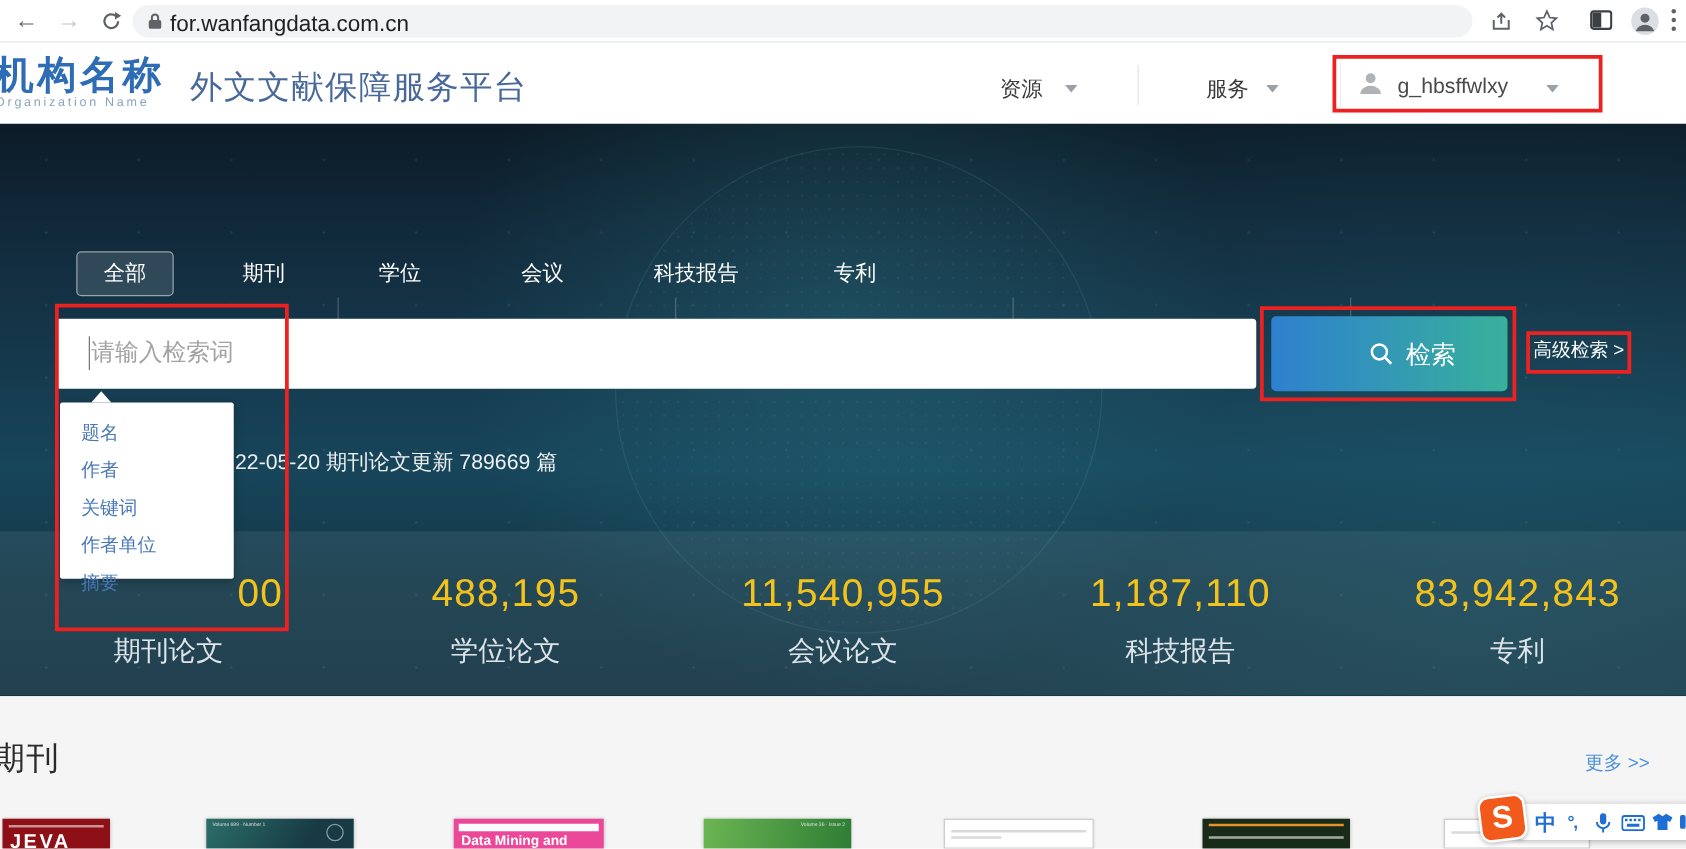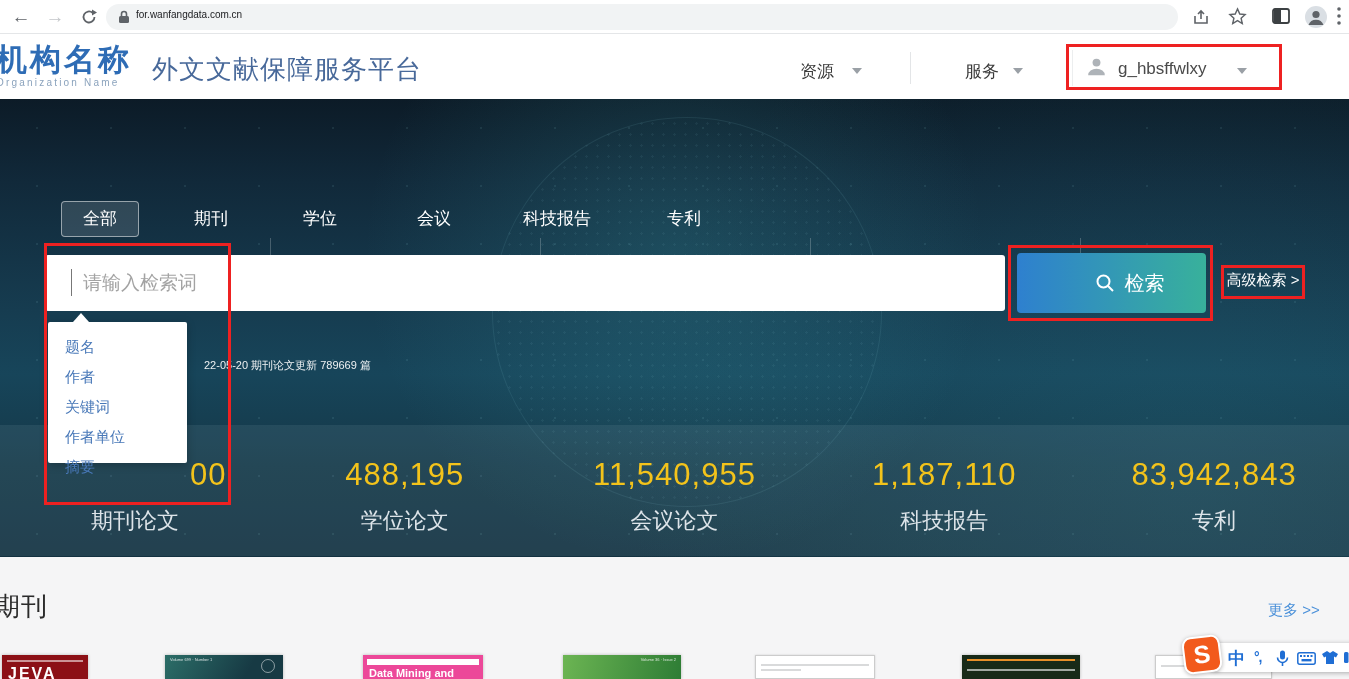--- a/index.html
+++ b/index.html
@@ -4,21 +4,21 @@
 <style>
   * { margin:0; padding:0; box-sizing:border-box; }
   html,body { width:1349px; height:679px; overflow:hidden; }
   body { position:relative; font-family:"Liberation Sans","DejaVu Sans",sans-serif; background:#fff; }
 
   
   .chrome { position:absolute; left:0; top:0; width:1349px; height:34px; background:#fff; border-bottom:1px solid #e4e6e8; z-index:40; }
   .nav-arrow { position:absolute; top:4px; font-size:19px; color:#5f6368; width:26px; height:26px; text-align:center; line-height:26px; cursor:pointer; }
   .nav-arrow.disabled { color:#c3c6c9; }
   .url-pill { position:absolute; left:106px; top:4px; width:1072px; height:26px; background:#f1f3f4; border-radius:13px; }
-  .url-text { position:absolute; left:30px; top:5px; font-size:10px; color:#202124; }
+  .url-text { position:absolute; left:30px; top:5px; font-size:18px; color:#202124; }
   .chrome-icon { position:absolute; top:5px; }
 
   
   .site-header { position:absolute; left:0; top:34px; width:1349px; height:65px; background:#fff; }
   .logo-title { position:absolute; left:-4px; top:5px; font-size:31px; font-weight:bold; color:#2e6cb5; letter-spacing:3px; white-space:nowrap; }
   .logo-sub { position:absolute; left:-4px; top:43px; font-size:10px; color:#8ba3bd; letter-spacing:2.2px; white-space:nowrap; }
   .site-title { position:absolute; left:152px; top:18px; font-size:26px; color:#48699a; letter-spacing:1px; white-space:nowrap; }
   .hnav-item { position:absolute; top:26px; font-size:17px; color:#3a3a3a; cursor:pointer; }
   .caret { position:absolute; top:34px; width:0; height:0; border-left:5px solid transparent; border-right:5px solid transparent; border-top:6px solid #9aa0a6; }
   .hnav-divider { position:absolute; left:910px; top:18px; width:1px; height:32px; background:#e3e5e7; }
@@ -33,26 +33,26 @@
     background:
       radial-gradient(circle at 50% 34%, rgba(64,168,180,0.22), rgba(64,168,180,0) 42%),
       radial-gradient(circle at 88% 82%, rgba(45,130,150,0.18), rgba(45,130,150,0) 45%),
       radial-gradient(rgba(150,215,225,0.10) 1px, transparent 1.4px),
       linear-gradient(180deg,#0c1b27 0%, #11293a 18%, #163c50 46%, #17455a 60%, #153848 80%, #133140 100%);
     background-size:auto, auto, 74px 58px, auto; }
   .globe-ring { position:absolute; left:492px; top:18px; width:390px; height:390px; border:1px solid rgba(150,215,225,0.10); border-radius:50%;
     background:radial-gradient(rgba(150,215,225,0.07) 1px, transparent 1.3px); background-size:11px 11px; }
   .tab { position:absolute; top:108px; font-size:17px; color:#fff; cursor:pointer; white-space:nowrap; z-index:2; }
   .tab-all { position:absolute; left:61px; top:102px; width:78px; height:36px; border:1px solid rgba(255,255,255,0.5); background:rgba(255,255,255,0.13); border-radius:4px; text-align:center; line-height:34px; font-size:17px; color:#fff; cursor:pointer; z-index:2; }
-  .search-input { position:absolute; left:45px; top:156px; width:960px; height:56px; background:#fff; border:none; border-radius:3px; padding-left:38px; font-size:19px; color:#333; outline:none; z-index:3; font-family:"Liberation Sans","DejaVu Sans",sans-serif; }
+  .search-input { position:absolute; left:45px; top:156px; width:960px; height:56px; background:#fff; border:none; border-radius:3px; padding-left:28px; font-size:19px; color:#333; outline:none; z-index:3; font-family:"Liberation Sans","DejaVu Sans",sans-serif; }
   .search-input::placeholder { color:#a3a3a3; }
   .text-caret { position:absolute; left:71px; top:170px; width:1px; height:27px; background:#777; z-index:4; }
   .search-btn { position:absolute; left:1017px; top:154px; width:189px; height:60px; border:none; border-radius:4px; background:linear-gradient(90deg,#2e80cf,#38b19b); color:#fff; font-size:20px; cursor:pointer; z-index:3; display:flex; align-items:center; justify-content:center; gap:10px; font-family:"Liberation Sans","DejaVu Sans",sans-serif;padding-left:36px; }
   .adv-link { position:absolute; left:1224px; top:172px; width:78px; text-align:center; font-size:15px; color:#fff; cursor:pointer; z-index:3; white-space:nowrap; }
-  .update-notice { position:absolute; left:188px; top:259px; font-size:11px; color:rgba(255,255,255,0.92); z-index:2; white-space:nowrap;padding-left:16px; }
+  .update-notice { position:absolute; left:188px; top:259px; font-size:17px; color:rgba(255,255,255,0.92); z-index:2; white-space:nowrap; }
 
   
   .dropdown { position:absolute; left:48px; top:223px; width:139px; height:141px; background:#fff; border-radius:2px; box-shadow:0 2px 8px rgba(0,0,0,0.25); z-index:8; padding-top:10px; }
   .dropdown-arrow { position:absolute; left:73px; top:214px; width:0; height:0; border-left:8px solid transparent; border-right:8px solid transparent; border-bottom:9px solid #fff; z-index:9; }
   .dropdown li { list-style:none; height:30px; line-height:30px; padding-left:17px; font-size:15px; color:#4878b8; cursor:pointer; }
 
   
   .stats-band { position:absolute; left:0; top:326px; width:1349px; height:131px; background:rgba(176,202,214,0.10); display:flex; z-index:1; }
   .stat { width:269.8px; text-align:center; }
   .stat-value { margin-top:32px; font-size:31px; color:#f3c31b; letter-spacing:1px; }

